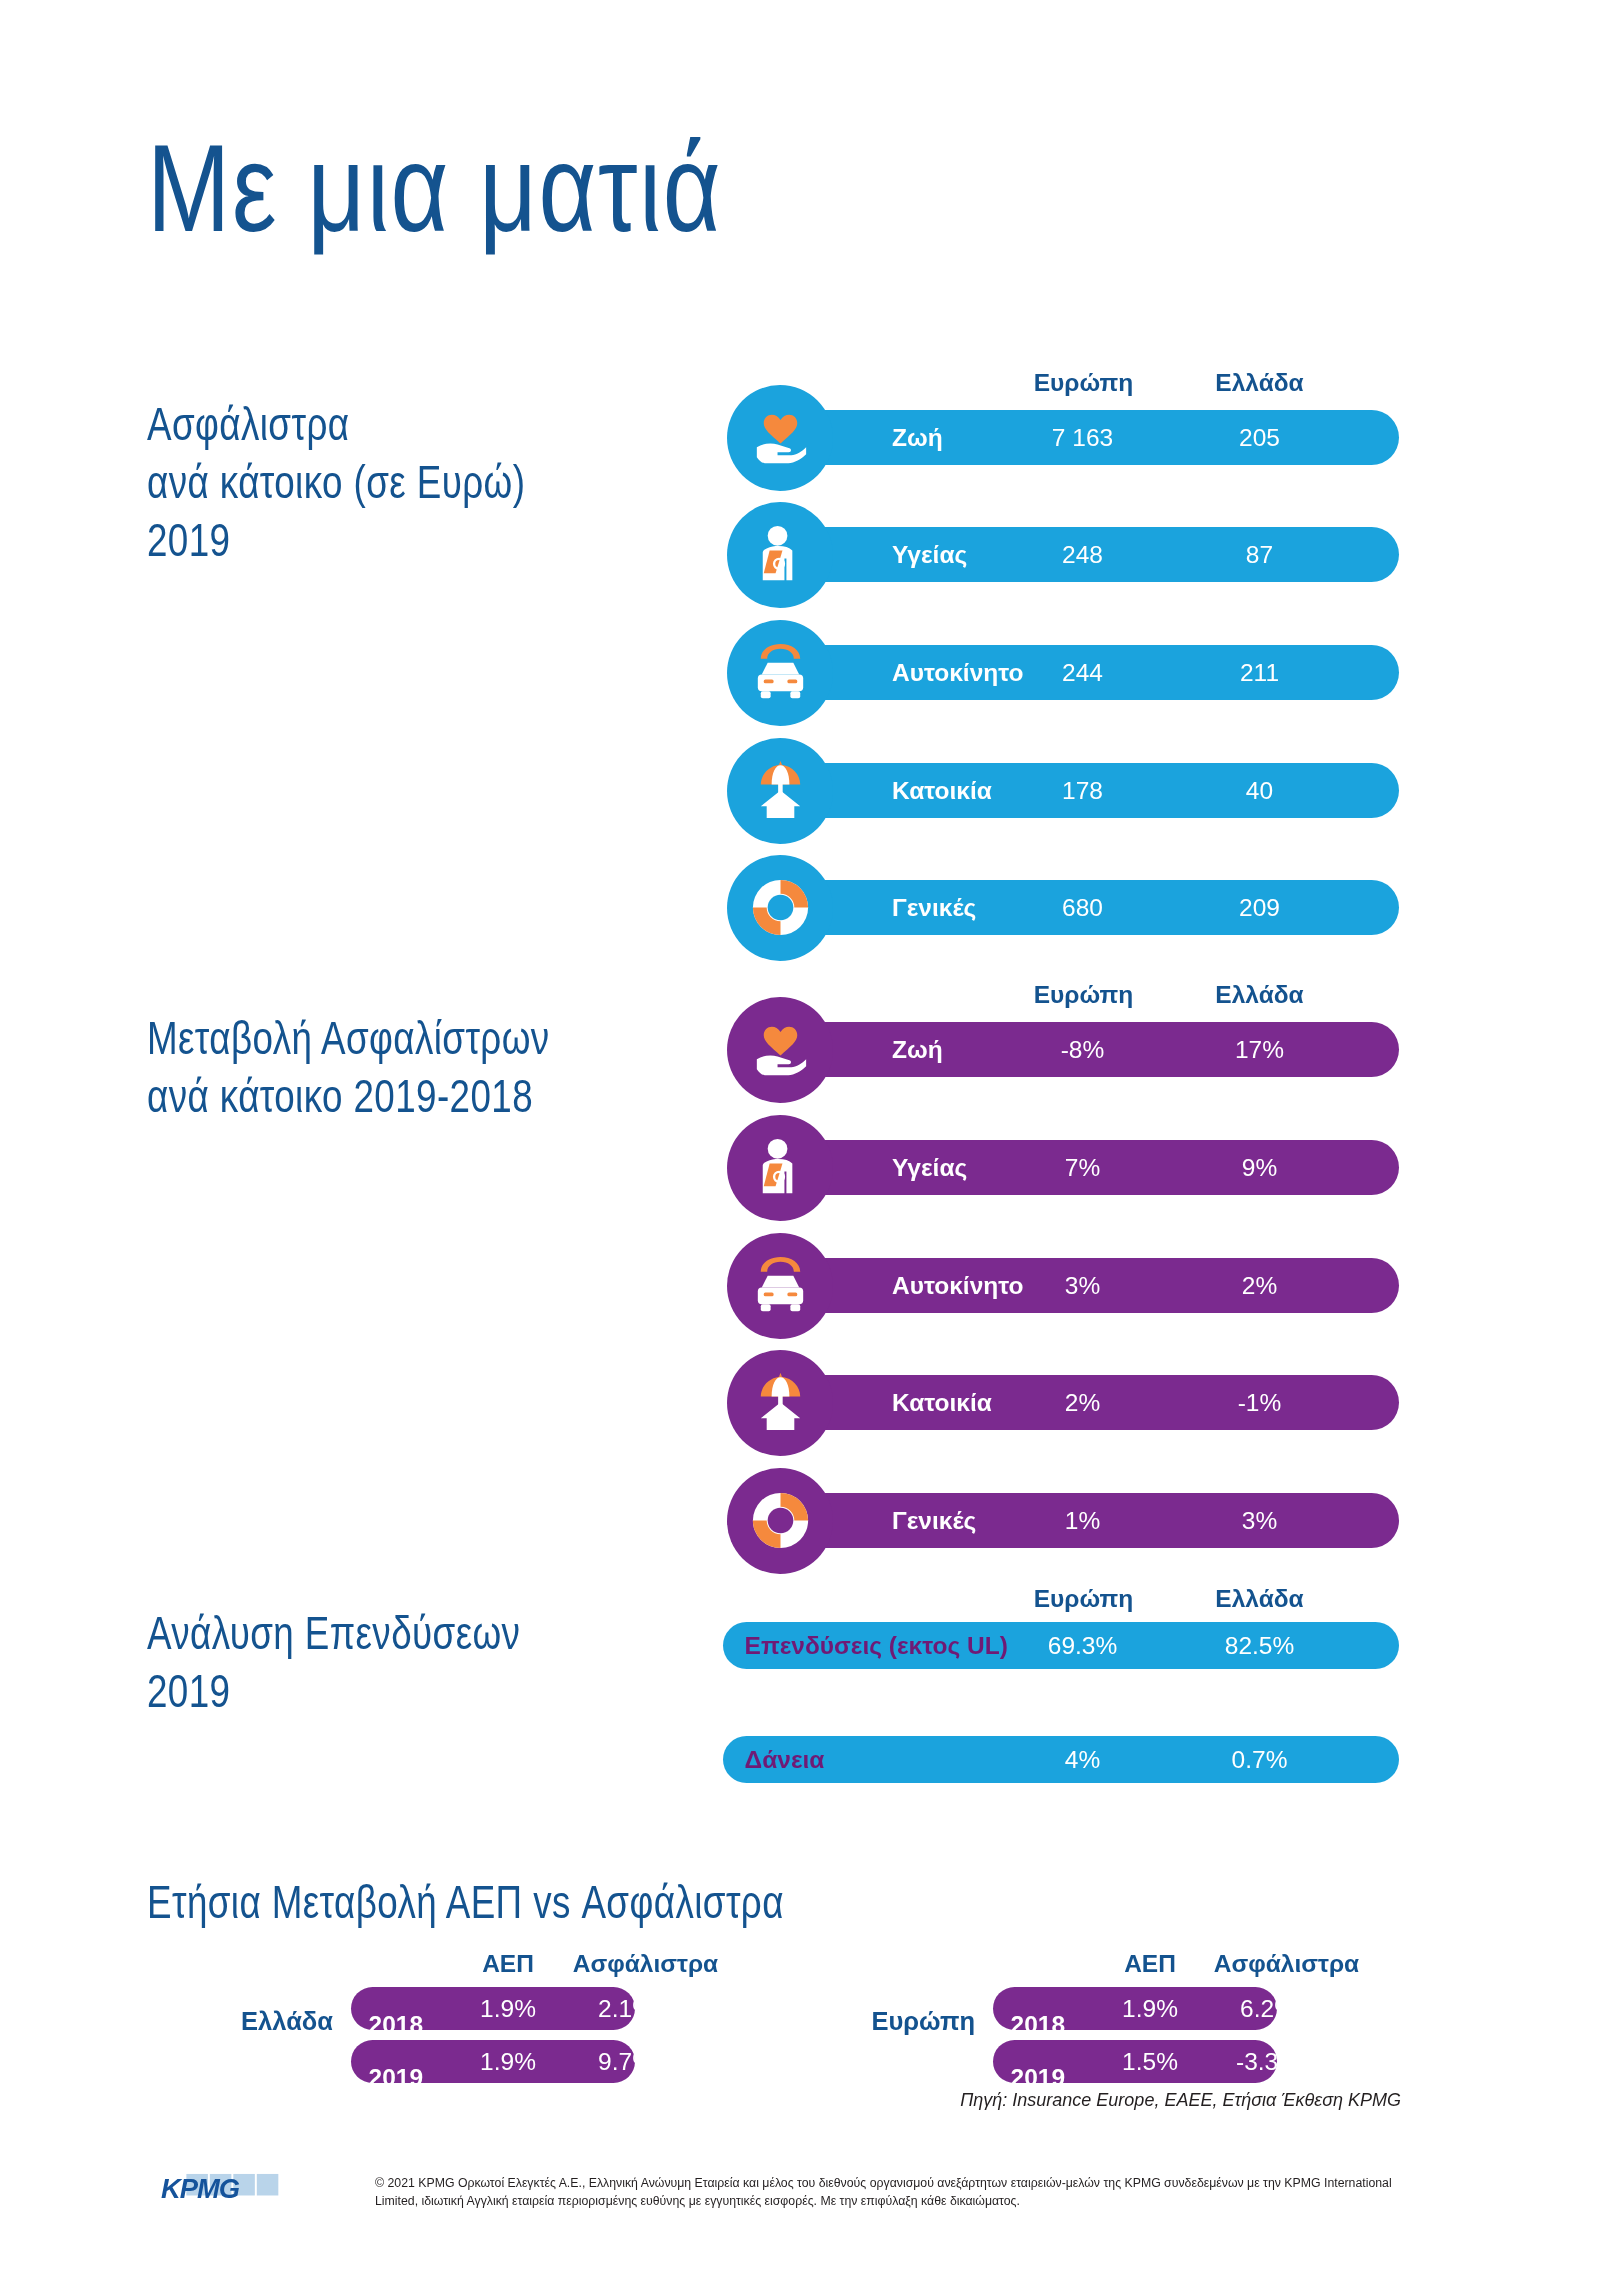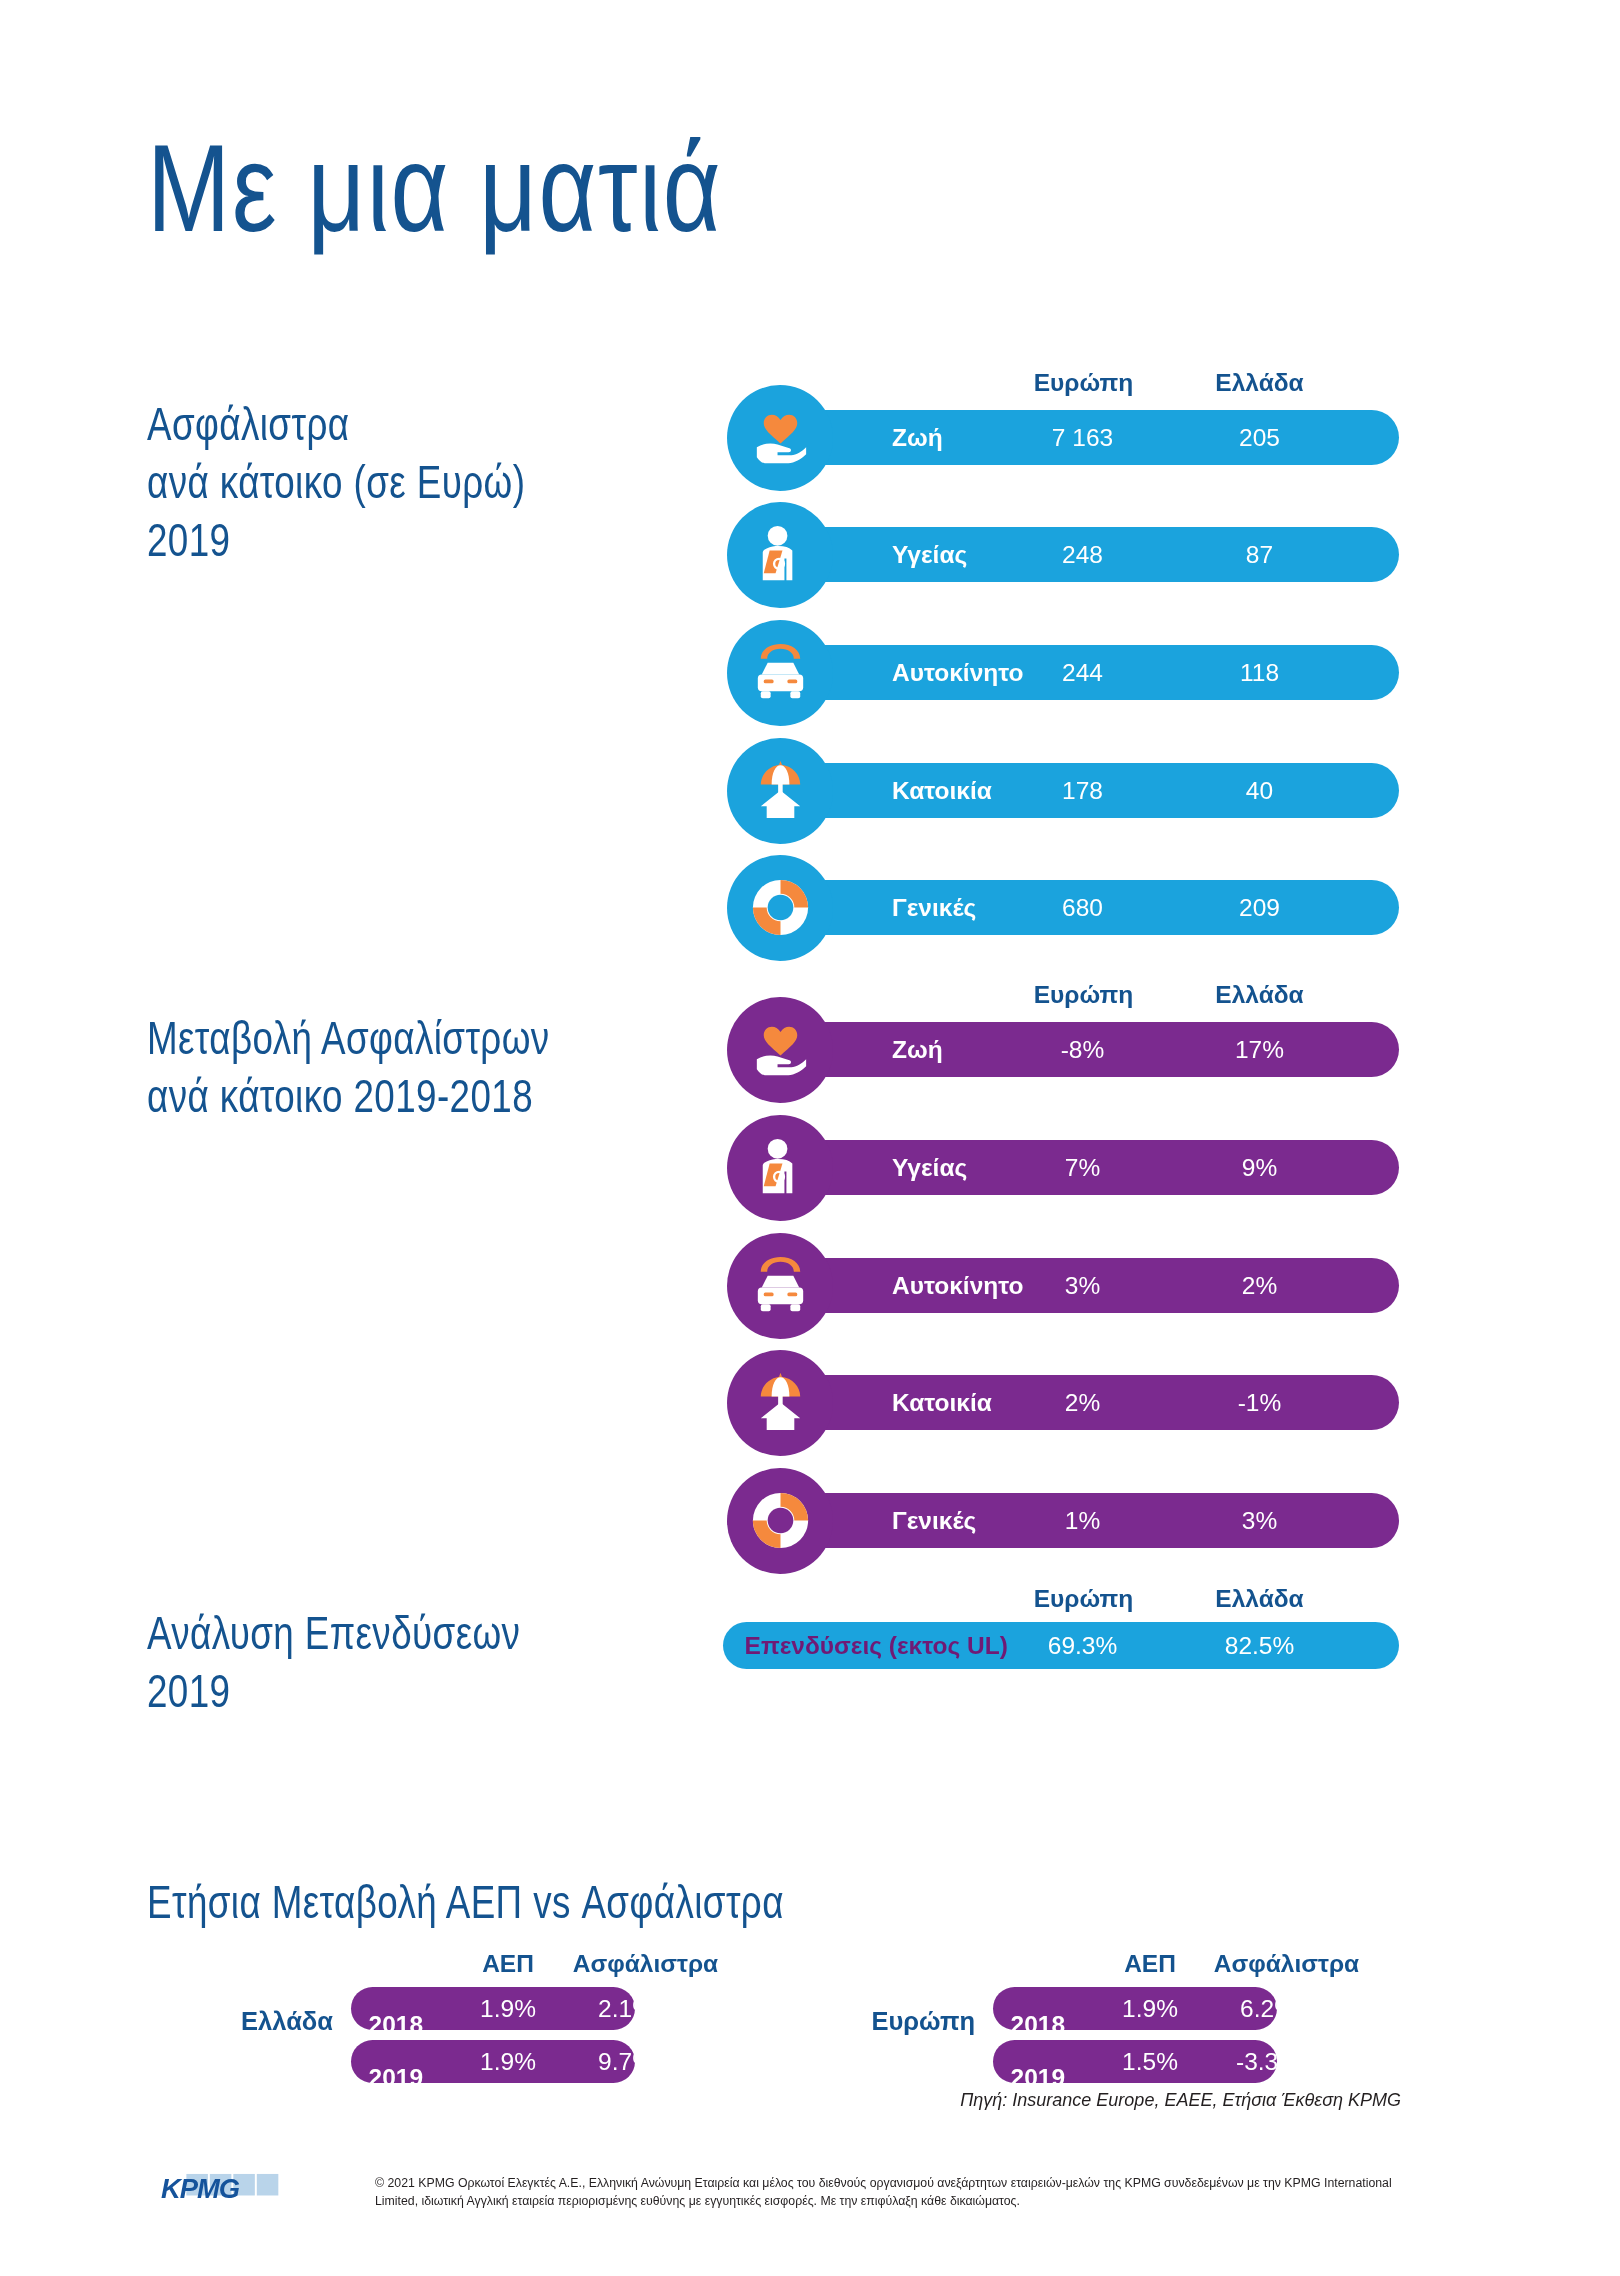--- a/index.html
+++ b/index.html
@@ -180,21 +180,21 @@
         <path d="M23 26 L49 26 L55 38 L17 38 Z" fill="#ffffff"></path>
         <rect x="13" y="38" width="46" height="17" rx="4" fill="#ffffff"></rect>
         <rect x="16" y="55" width="10" height="7" rx="2" fill="#ffffff"></rect>
         <rect x="46" y="55" width="10" height="7" rx="2" fill="#ffffff"></rect>
         <rect x="19" y="43" width="10" height="4" rx="1.6" fill="#f5893d"></rect>
         <rect x="43" y="43" width="10" height="4" rx="1.6" fill="#f5893d"></rect>
       </svg>
     </div>
     <div class="row-label" style="left:165px;">Αυτοκίνητο</div>
     <div class="cell" style="left:272px;width:167px;">244</div>
-    <div class="cell" style="left:449px;width:167px;">118</div>
+    <div class="cell" style="left:449px;width:167px;">211</div>
   </div>
 
   <div class="row" style="left:727px;top:763px;width:671px;">
     <div class="pill cyan" style="width:611px;"></div>
     <div class="icon-badge cyan">
       <svg width="71" height="71" viewBox="0 0 72 72" aria-hidden="true">
         <path d="M36 6 C36 6 35 8 34.6 10 C24 11.6 16 20 16 30 L56 30 C56 20 48 11.6 37.4 10 C37 8 36 6 36 6 Z" fill="#f5893d"></path>
         <path d="M27 30 C27 18 31 10.5 36 10.5 C41 10.5 45 18 45 30 Z" fill="#ffffff"></path>
         <rect x="33.6" y="28" width="4.6" height="14" fill="#ffffff"></rect>
         <path d="M36 36 L56 52 L50 52 L50 64 L22 64 L22 52 L16 52 Z" fill="#ffffff"></path>
@@ -313,20 +313,26 @@
   <div class="colhead" style="left:1176px;top:1585px;width:167px;">Ελλάδα</div>
 
   <div class="row-inv" style="left:723px;top:1622px;width:676px;">
     <div class="pill-inv"></div>
     <div class="inv-label">Επενδύσεις (εκτος UL)</div>
     <div class="inv-cell" style="left:276px;width:167px;">69.3%</div>
     <div class="inv-cell" style="left:453px;width:167px;">82.5%</div>
   </div>
 
 
+  <div class="row-inv" style="left:723px;top:1736px;width:676px;">
+    <div class="pill-inv"></div>
+    <div class="inv-label">Δάνεια</div>
+    <div class="inv-cell" style="left:276px;width:167px;">4%</div>
+    <div class="inv-cell" style="left:453px;width:167px;">0.7%</div>
+  </div>
 
   <div class="sec-head" style="left:147px;top:1874px;">
     <div>Ετήσια Μεταβολή ΑΕΠ vs Ασφάλιστρα</div>
   </div>
 
   <div class="gdp-group" style="left:206px;top:1950px;width:549px;height:137px;">
     <div class="gdp-side" style="left:0px;top:57px;width:127px;">Ελλάδα</div>
     <div class="gdp-colhead" style="left:243px;top:0px;width:118px;">ΑΕΠ</div>
     <div class="gdp-colhead" style="left:361px;top:0px;width:157px;">Ασφάλιστρα</div>
 

